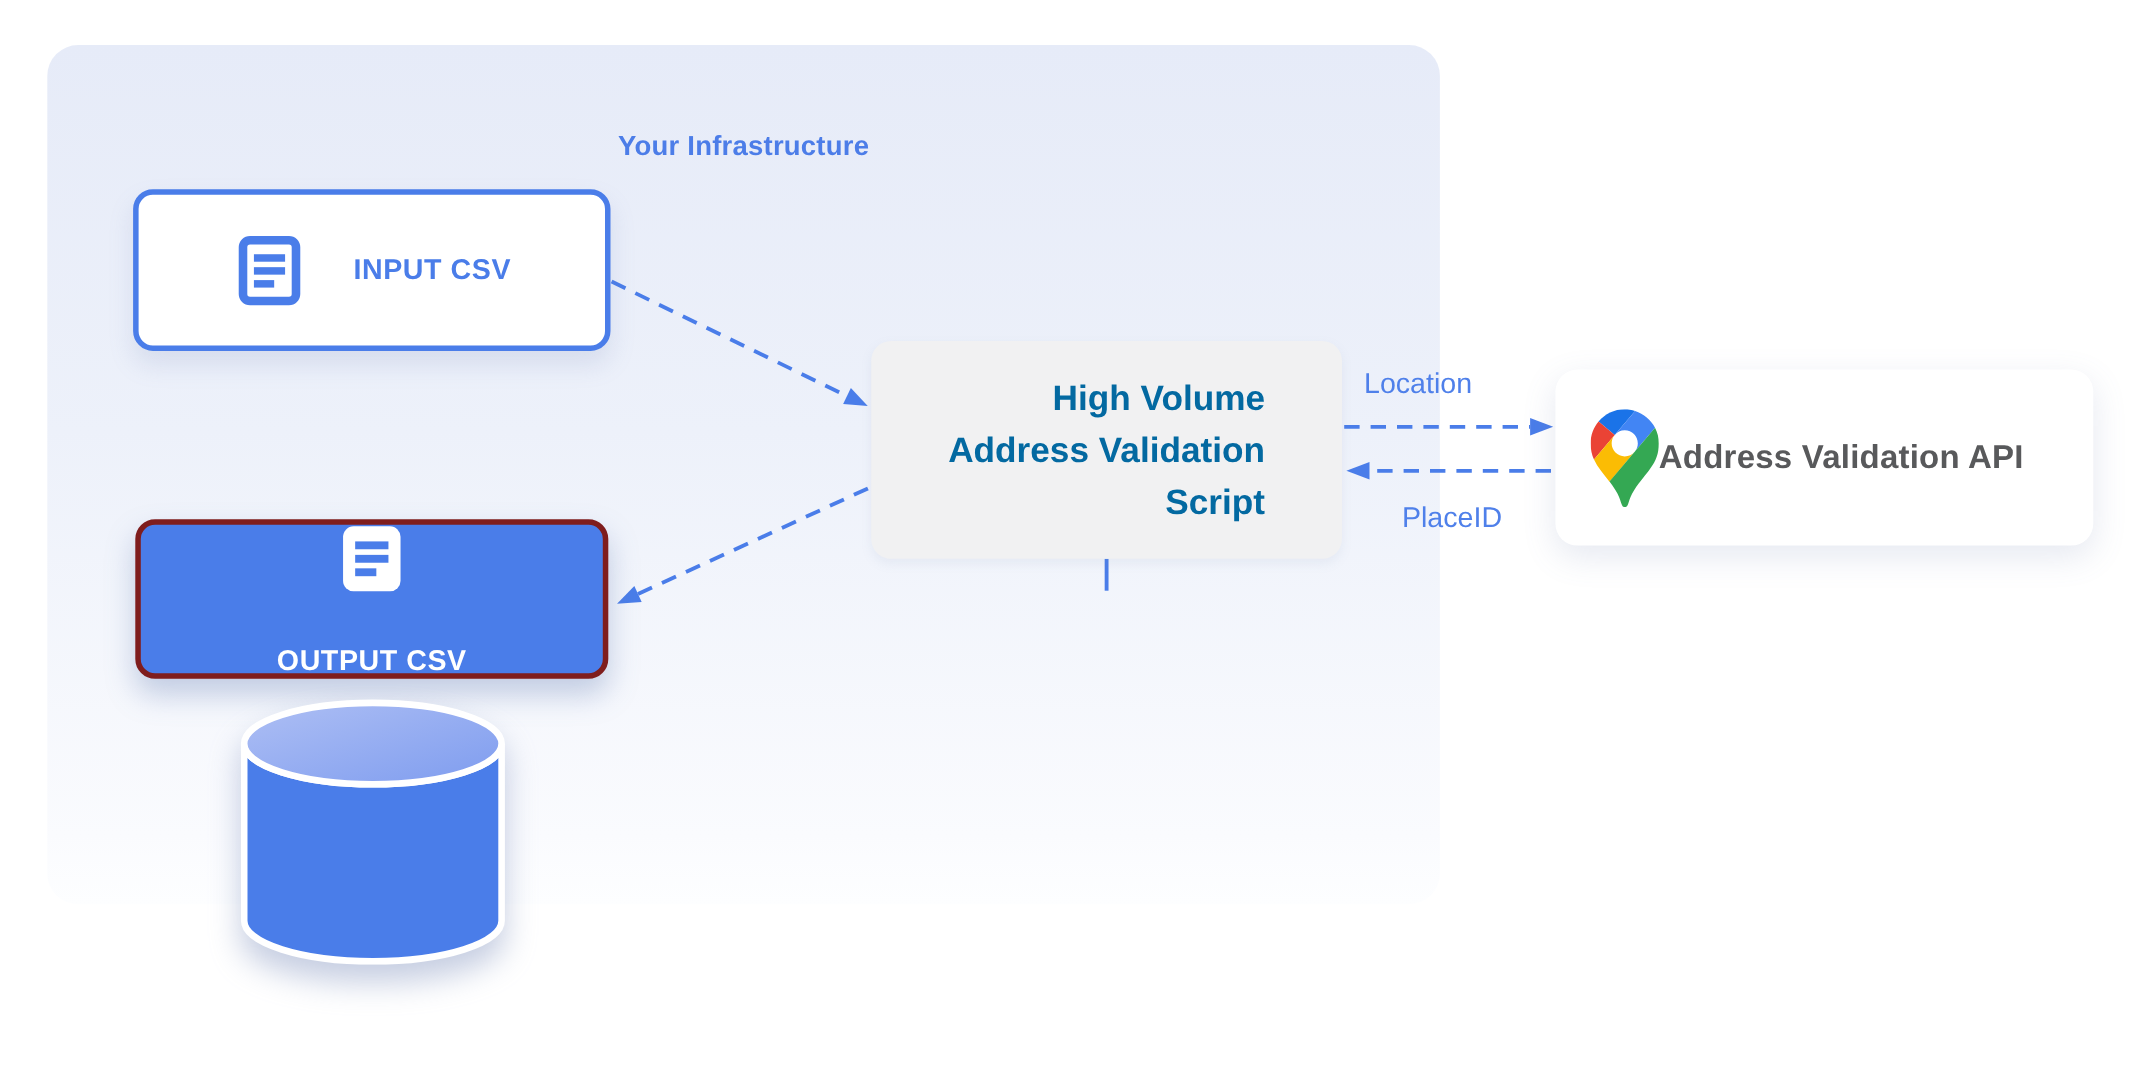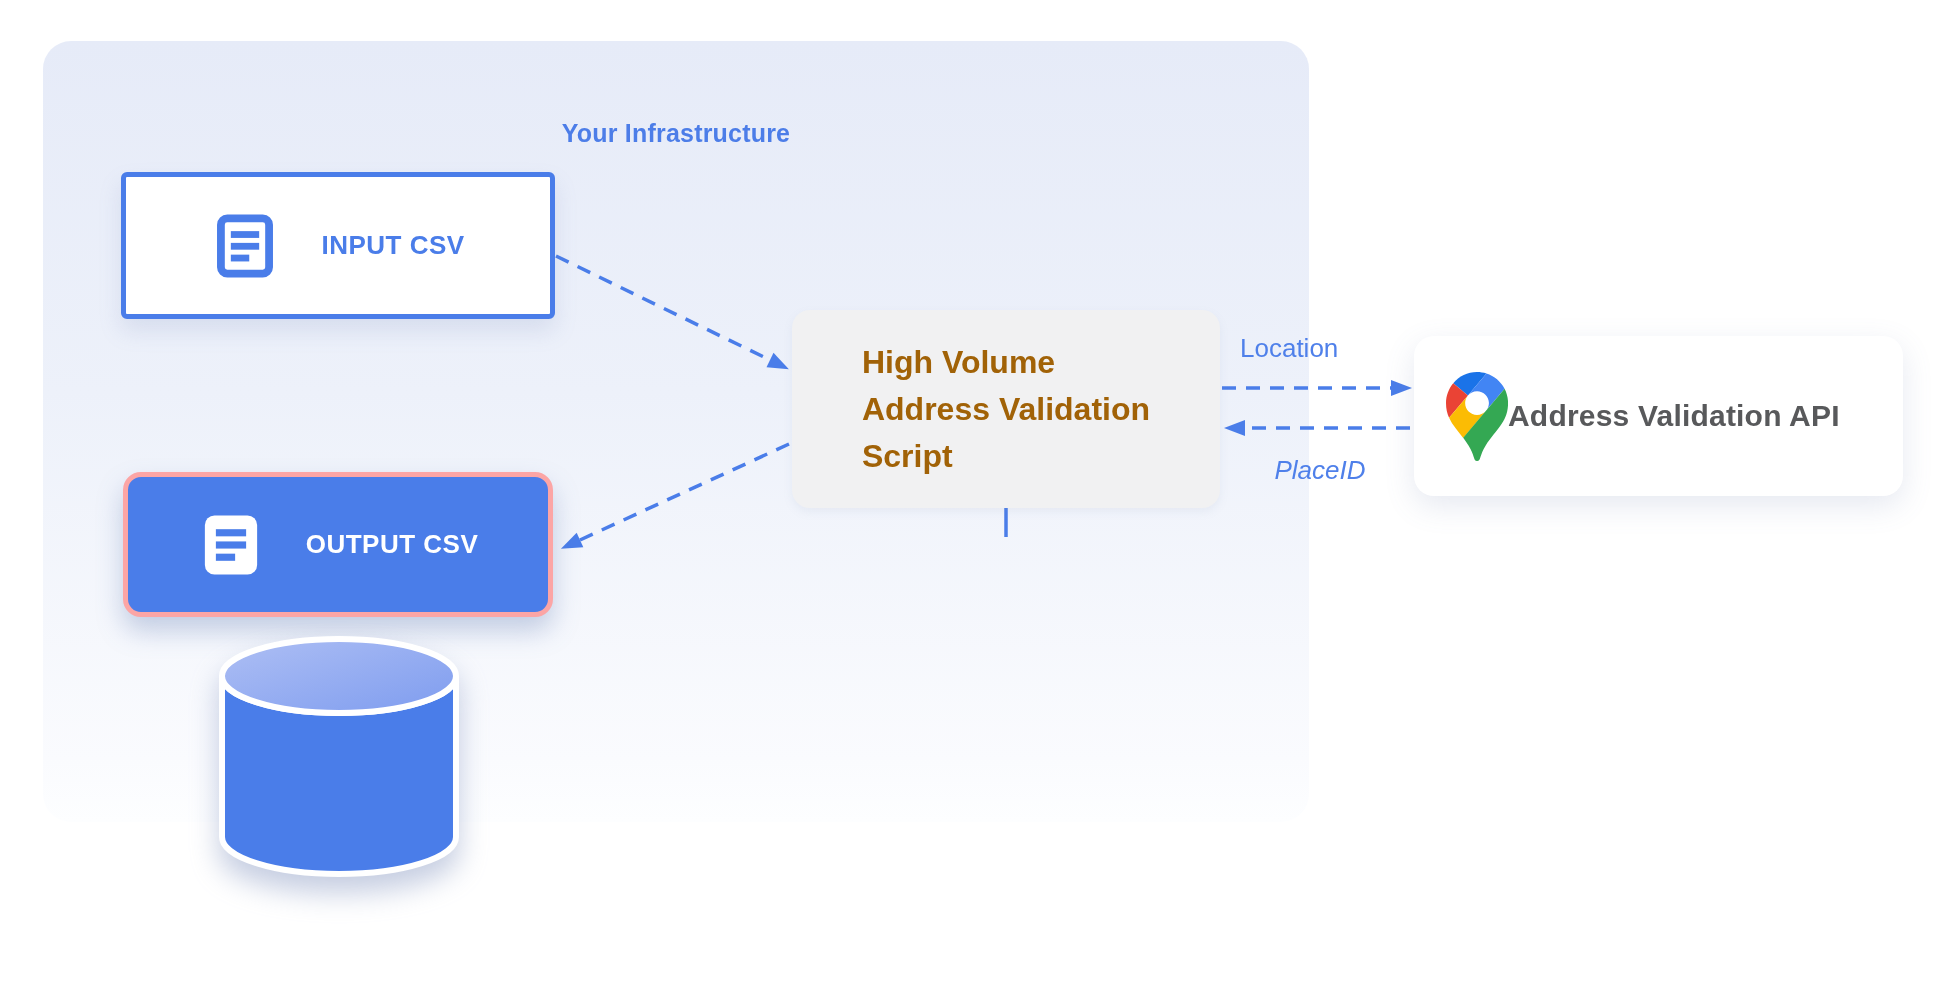--- a/index.html
+++ b/index.html
@@ -12,37 +12,38 @@
     border-radius:28px;
     background:linear-gradient(180deg,#e6ebf8 0%,#edf1fa 45%,#fafbfe 92%,#fdfeff 100%);
   }
   .infra-title{
     position:absolute;left:0;right:0;top:78px;text-align:center;
     font-size:25px;font-weight:700;color:#4c7de8;letter-spacing:.2px;
   }
   .node{position:absolute;box-sizing:border-box;display:flex;align-items:center;justify-content:center;}
   .input-box{
     left:121px;top:172px;width:434px;height:147px;background:#ffffff;
-    border:5px solid #4a7de9;border-radius:6px;gap:42px;
+    border:5px solid #4a7de9;border-radius:18px;gap:42px;
     box-shadow:0 12px 22px rgba(120,140,190,.18);
   }
   .input-box .lbl{font-size:26px;font-weight:700;color:#4a7de9;letter-spacing:.5px;}
   .output-box{
     left:123px;top:472px;width:430px;height:145px;background:#4a7de9;
-    border:5px solid #fca5a5;border-radius:18px;gap:42px;
+    border:5px solid #7f1d1d;border-radius:18px;gap:42px;
     box-shadow:0 14px 26px rgba(100,125,180,.35);
+    flex-direction:column;
   }
   .output-box .lbl{font-size:26px;font-weight:700;color:#ffffff;letter-spacing:.5px;}
   .script-box{
     left:792px;top:310px;width:428px;height:198px;background:#f1f1f2;
     border-radius:18px;box-shadow:0 4px 10px rgba(130,145,180,.10);
   }
   .script-box .lbl{
-    font-size:32px;line-height:47px;font-weight:700;color:#a16207;
-    text-align:left;white-space:pre-line;
+    font-size:32px;line-height:47px;font-weight:700;color:#0369a1;
+    text-align:right;white-space:pre-line;
   }
   .library-box{
     left:792px;top:536px;width:430px;height:84px;background:#f1f1f2;
     border-radius:14px;justify-content:flex-start;padding-left:43px;gap:39px;
     box-shadow:0 4px 10px rgba(130,145,180,.10);
   }
   .library-box .lbl{
     font-size:27px;line-height:34px;font-weight:700;color:#5a5b5d;
     text-align:left;white-space:pre-line;
   }
@@ -53,21 +54,21 @@
   }
   .api-box .lbl{font-size:30px;font-weight:700;color:#58595b;letter-spacing:.2px;}
   .cylinder{position:absolute;left:216px;top:635px;width:246px;height:242px;
     filter:drop-shadow(0 16px 14px rgba(110,130,180,.40));}
   .cyl-label{
     position:absolute;left:216px;top:738px;width:246px;text-align:center;
     font-size:21px;line-height:33px;font-weight:700;color:#ffffff;white-space:pre-line;
   }
   .edge-label{position:absolute;font-size:26px;font-weight:500;color:#4f80ea;}
   .edge-label.location{left:1240px;top:333px;width:160px;text-align:left;}
-  .edge-label.placeid{left:1240px;top:455px;width:160px;text-align:center;font-style:italic;}
+  .edge-label.placeid{left:1240px;top:455px;width:160px;text-align:center;}
   .arrows{position:absolute;left:0;top:0;width:1954px;height:988px;pointer-events:none;}
   .icon{flex:0 0 auto;display:block;}
 </style>
 </head>
 <body>
 
 <div class="stage">
 
   <div class="infra">
     <div class="infra-title">Your Infrastructure</div>

